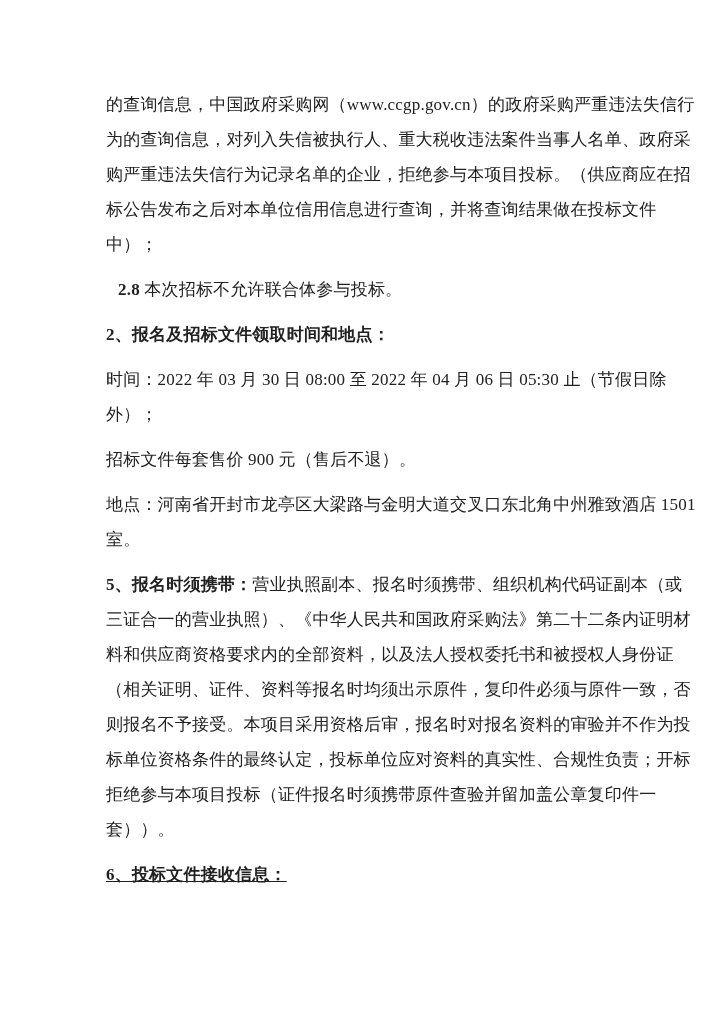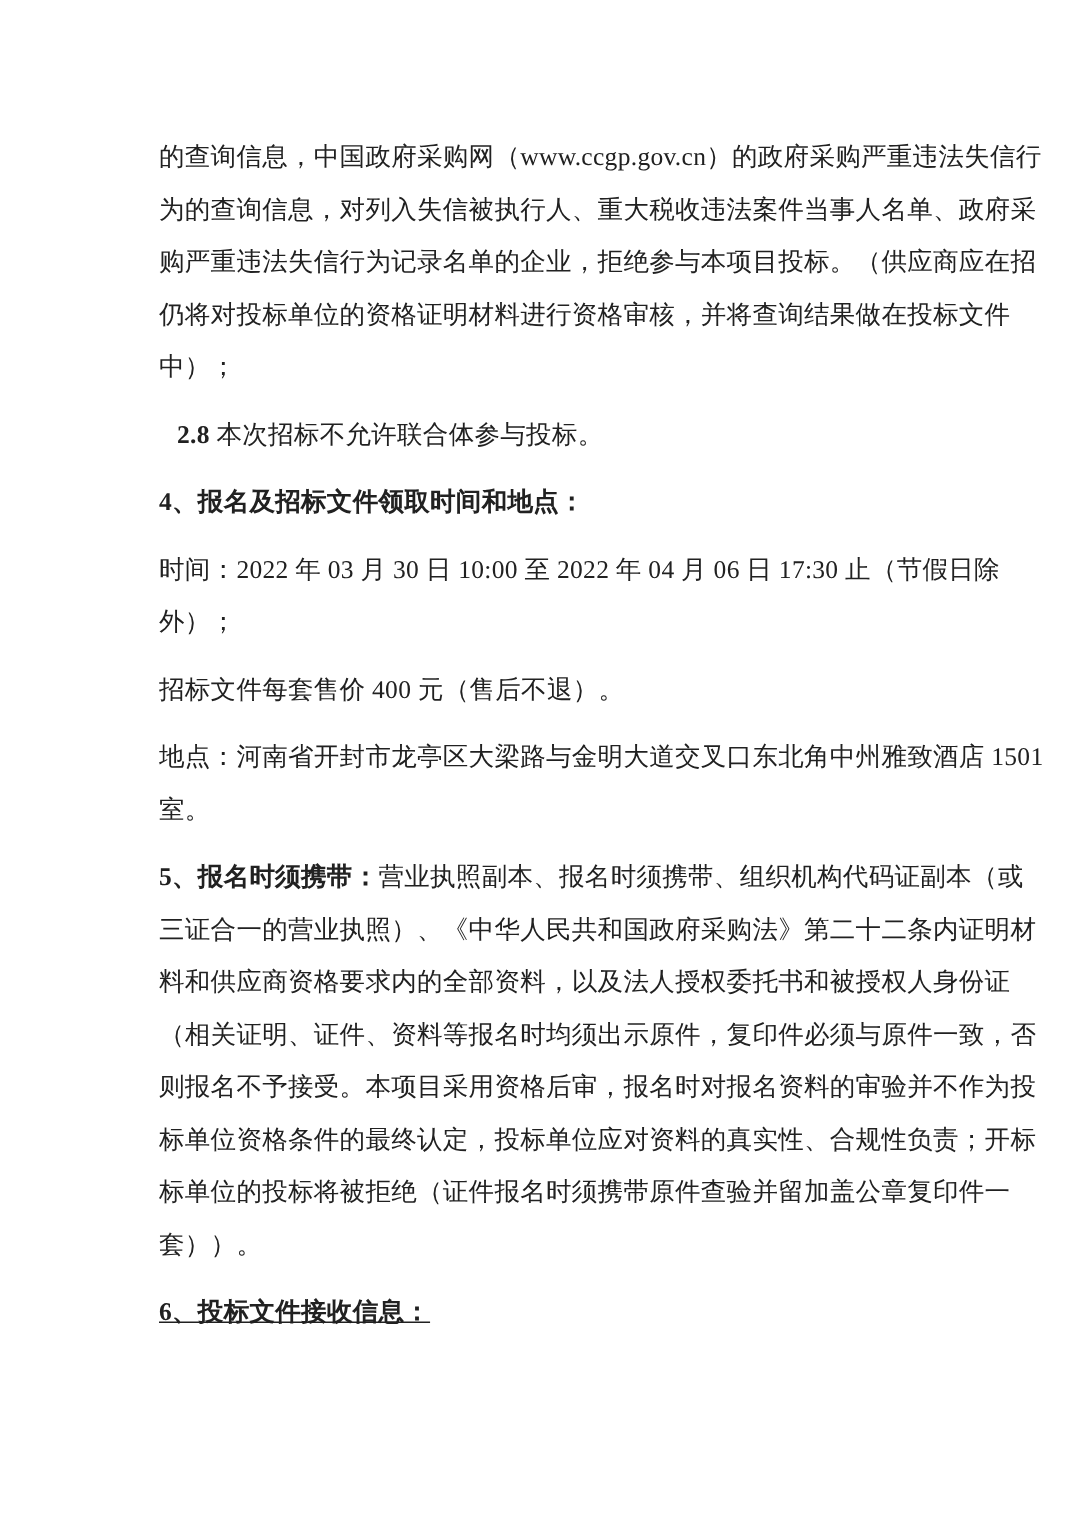--- a/index.html
+++ b/index.html
@@ -43,54 +43,54 @@
 </style>
 </head>
 <body>
 
 <div class="doc">
 
   <div class="para">
     <div class="line"><span>的查询信息，中国政府采购网（www.ccgp.gov.cn）的政府采购严重违法失信行</span></div>
     <div class="line"><span>为的查询信息，对列入失信被执行人、重大税收违法案件当事人名单、政府采</span></div>
     <div class="line"><span>购严重违法失信行为记录名单的企业，拒绝参与本项目投标。（供应商应在招</span></div>
-    <div class="line"><span>仍将对投标单位的资格证明材料进行资格审核，并将查询结果做在投标文件</span></div>
+    <div class="line"><span>标公告发布之后对本单位信用信息进行查询，并将查询结果做在投标文件</span></div>
     <div class="line"><span>中）；</span></div>
   </div>
 
   <div class="para">
     <div class="line indent"><span class="bold">2.8</span><span> 本次招标不允许联合体参与投标。</span></div>
   </div>
 
   <div class="para">
-    <div class="line bold"><span>4、报名及招标文件领取时间和地点：</span></div>
+    <div class="line bold"><span>2、报名及招标文件领取时间和地点：</span></div>
   </div>
 
   <div class="para">
-    <div class="line"><span>时间：2022 年 03 月 30 日 10:00 至 2022 年 04 月 06 日 17:30 止（节假日除</span></div>
+    <div class="line"><span>时间：2022 年 03 月 30 日 08:00 至 2022 年 04 月 06 日 05:30 止（节假日除</span></div>
     <div class="line"><span>外）；</span></div>
   </div>
 
   <div class="para">
-    <div class="line"><span>招标文件每套售价 400 元（售后不退）。</span></div>
+    <div class="line"><span>招标文件每套售价 900 元（售后不退）。</span></div>
   </div>
 
   <div class="para">
     <div class="line"><span>地点：河南省开封市龙亭区大梁路与金明大道交叉口东北角中州雅致酒店 1501</span></div>
     <div class="line"><span>室。</span></div>
   </div>
 
   <div class="para">
     <div class="line"><span class="bold">5、报名时须携带：</span><span>营业执照副本、报名时须携带、组织机构代码证副本（或</span></div>
     <div class="line"><span>三证合一的营业执照）、《中华人民共和国政府采购法》第二十二条内证明材</span></div>
     <div class="line"><span>料和供应商资格要求内的全部资料，以及法人授权委托书和被授权人身份证</span></div>
     <div class="line"><span>（相关证明、证件、资料等报名时均须出示原件，复印件必须与原件一致，否</span></div>
     <div class="line"><span>则报名不予接受。本项目采用资格后审，报名时对报名资料的审验并不作为投</span></div>
     <div class="line"><span>标单位资格条件的最终认定，投标单位应对资料的真实性、合规性负责；开标</span></div>
-    <div class="line"><span>标单位的投标将被拒绝（证件报名时须携带原件查验并留加盖公章复印件一</span></div>
+    <div class="line"><span>拒绝参与本项目投标（证件报名时须携带原件查验并留加盖公章复印件一</span></div>
     <div class="line"><span>套））。</span></div>
   </div>
 
   <div class="para">
     <div class="line bold"><span>6、投标文件接收信息：</span></div>
   </div>
 
 </div>
 
 </body></html>

